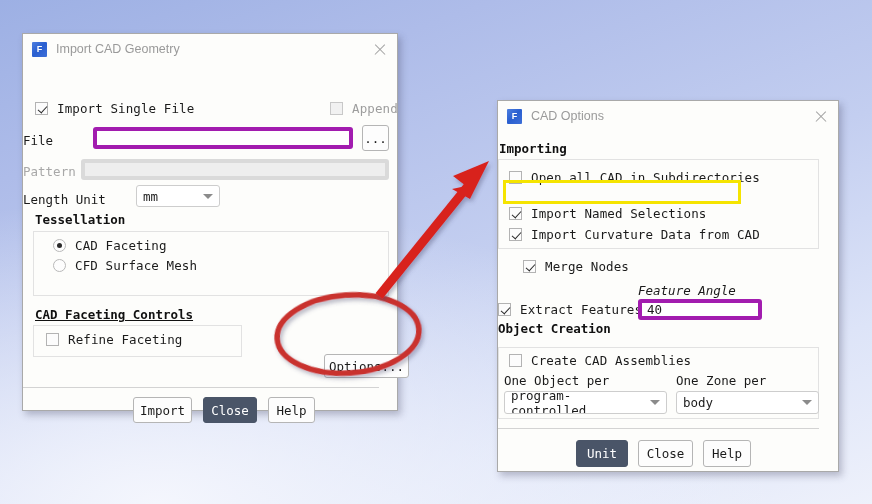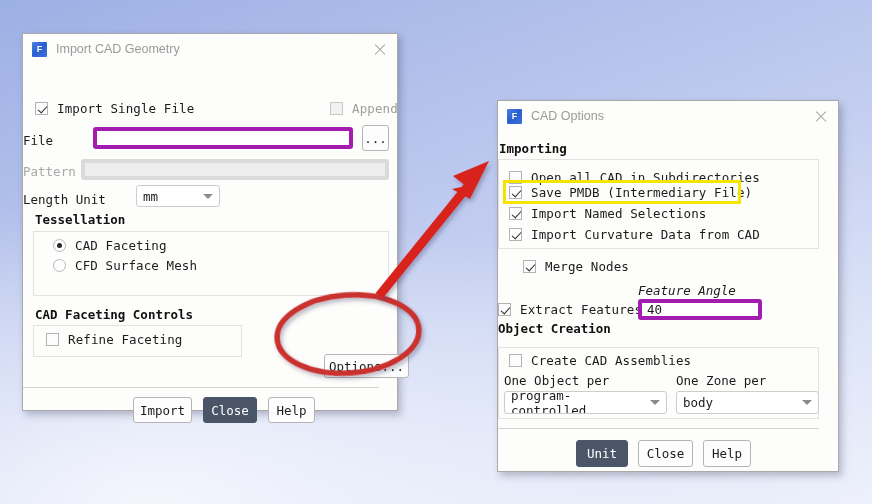--- a/index.html
+++ b/index.html
@@ -279,21 +279,21 @@
 
       <div class="row" style="position:absolute; left:30px; top:174px;">
         <span class="radio sel"></span>
         <span class="cb-label">CAD Faceting</span>
       </div>
       <div class="row" style="position:absolute; left:30px; top:194px;">
         <span class="radio"></span>
         <span class="cb-label">CFD Surface Mesh</span>
       </div>
 
-      <span class="grp-title" style="position:absolute; left:12px; top:243px;">CAD Faceting Controls</span>
+      <span class="grp-title" style="position:absolute; left:12px; top:243px;text-decoration:underline;">CAD Faceting Controls</span>
       <div class="groupbox" style="left:10px; top:261px; width:209px; height:32px;"></div>
       <div class="cb" style="position:absolute; left:23px; top:268px;">
         <span class="box"></span>
         <span class="cb-label">Refine Faceting</span>
       </div>
 
       <div class="btn" style="position:absolute; left:301px; top:290px; width:85px; height:24px;">Options...</div>
 
       <div class="hr" style="left:0px; top:323px; width:356px;"></div>
 
@@ -315,24 +315,20 @@
     <div class="body-area" style="height:341px;">
 
       <span class="grp-title" style="position:absolute; left:1px; top:10px;">Importing</span>
       <div class="groupbox" style="left:0px; top:28px; width:321px; height:90px;"></div>
 
       <div class="cb" style="position:absolute; left:11px; top:39px;">
         <span class="box"></span>
         <span class="cb-label">Open all CAD in Subdirectories</span>
       </div>
 
-      <div class="cb" style="position:absolute; left:11px; top:54px;">
-        <span class="box checked"></span>
-        <span class="cb-label">Save PMDB (Intermediary File)</span>
-      </div>
 
       <div class="cb" style="position:absolute; left:11px; top:75px;">
         <span class="box checked"></span>
         <span class="cb-label">Import Named Selections</span>
       </div>
 
       <div class="cb" style="position:absolute; left:11px; top:96px;">
         <span class="box checked"></span>
         <span class="cb-label">Import Curvature Data from CAD</span>
       </div>

